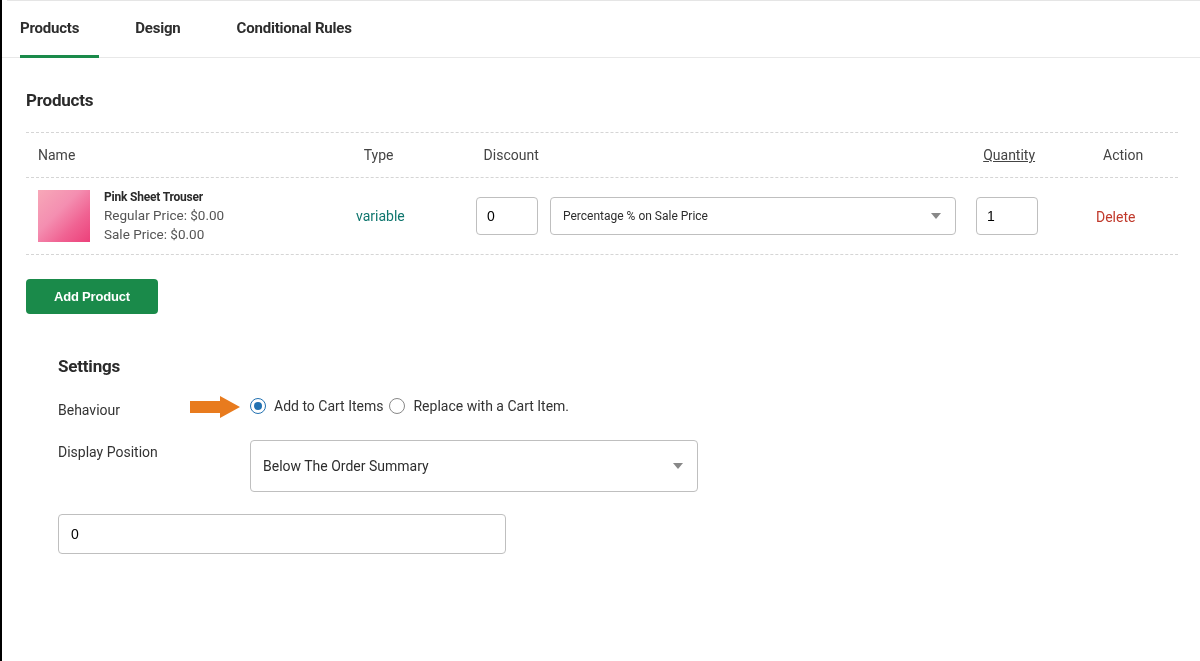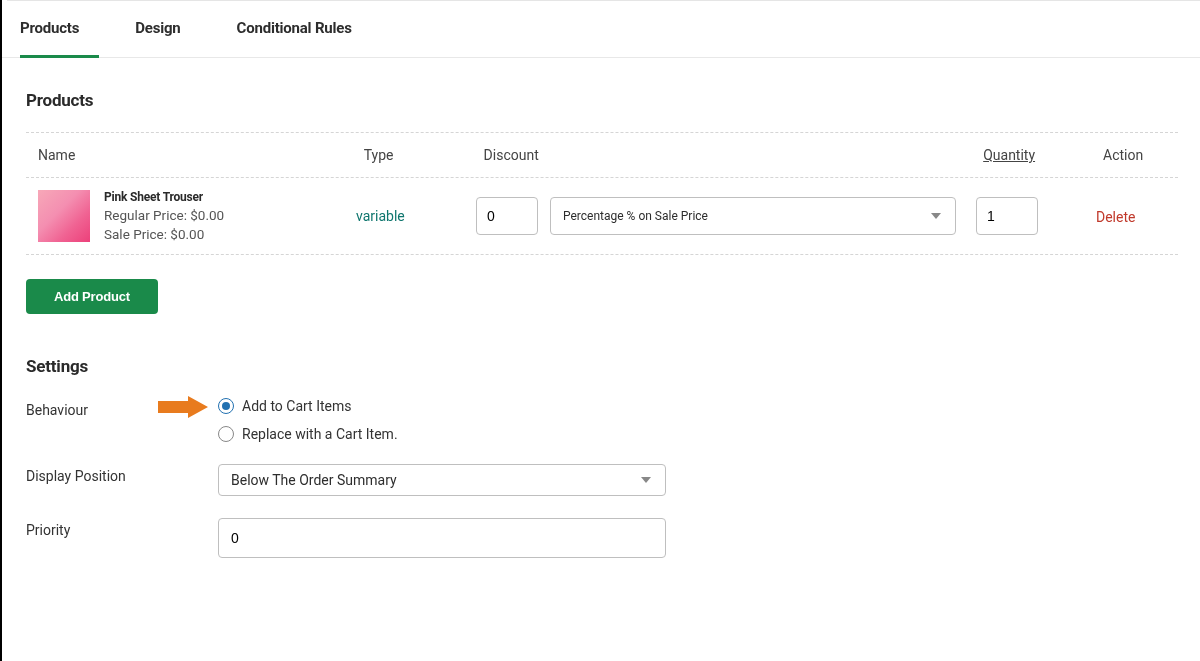--- a/index.html
+++ b/index.html
@@ -162,40 +162,40 @@
   border: none;
   border-radius: 4px;
   padding: 10px 28px;
   font-weight: 700;
   font-size: 13px;
   cursor: pointer;
   letter-spacing: -0.2px;
 }
 .settings-section {
   margin-top: 42px;
+  margin-left: 32px;
 }
 .setting-row {
   display: flex;
   align-items: flex-start;
   margin-top: 22px;
 }
 .setting-label {
   width: 192px;
   font-size: 14px;
   color: #333;
   padding-top: 4px;
 }
 .setting-control {
   flex: 1;
   position: relative;
 }
 .radio-group {
   display: flex;
-  flex-direction: column;
-  gap: 12px;
+  gap: 6px;
 }
 .radio-option {
   display: flex;
   align-items: center;
   gap: 8px;
   font-size: 14px;
   color: #333;
   cursor: pointer;
 }
 .radio-circle {
@@ -214,21 +214,21 @@
 .radio-dot {
   width: 8px;
   height: 8px;
   background: #2271b1;
   border-radius: 50%;
 }
 .select-control {
   width: 448px;
   border: 1px solid #bfbfbf;
   border-radius: 4px;
-  height: 32px;
+  height: 52px;
   padding: 0 36px 0 12px;
   font-size: 14px;
   display: flex;
   align-items: center;
   position: relative;
   cursor: pointer;
   background: #fff;
 }
 .select-control::after {
   content: '';
@@ -338,21 +338,20 @@
     <div class="setting-row">
       <div class="setting-label">Display Position</div>
       <div class="setting-control">
         <div class="select-control">
           <span>Below The Order Summary</span>
         </div>
       </div>
     </div>
 
     <div class="setting-row">
-      <div class="setting-label">Priority</div>
       <div class="setting-control">
         <input class="priority-input" value="0" style="">
       </div>
     </div>
 
   </div>
 
 </div>
 
 </body></html>

